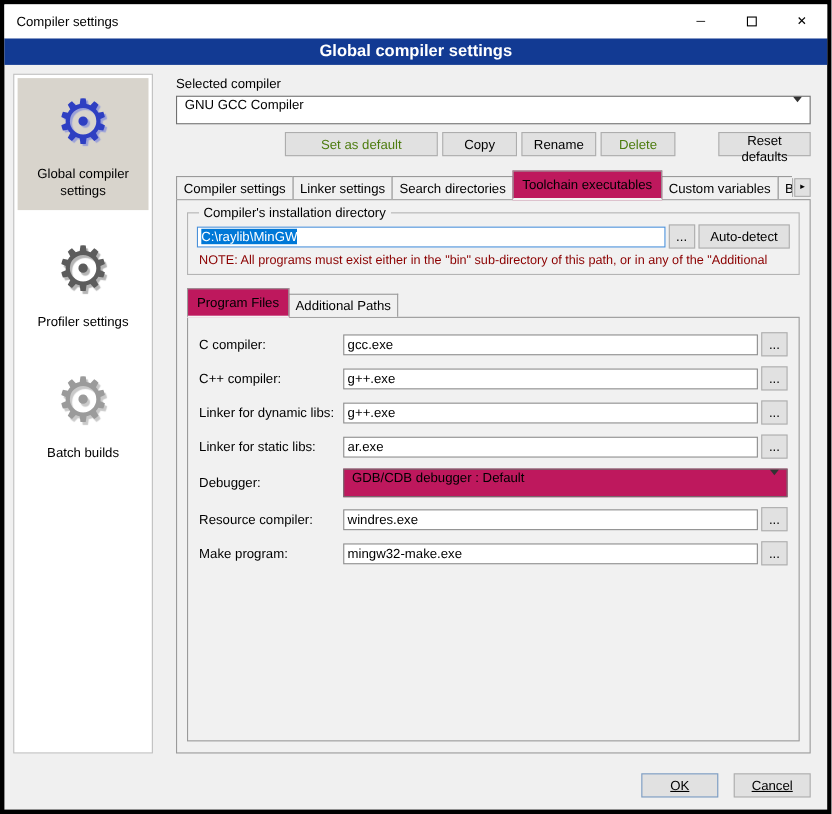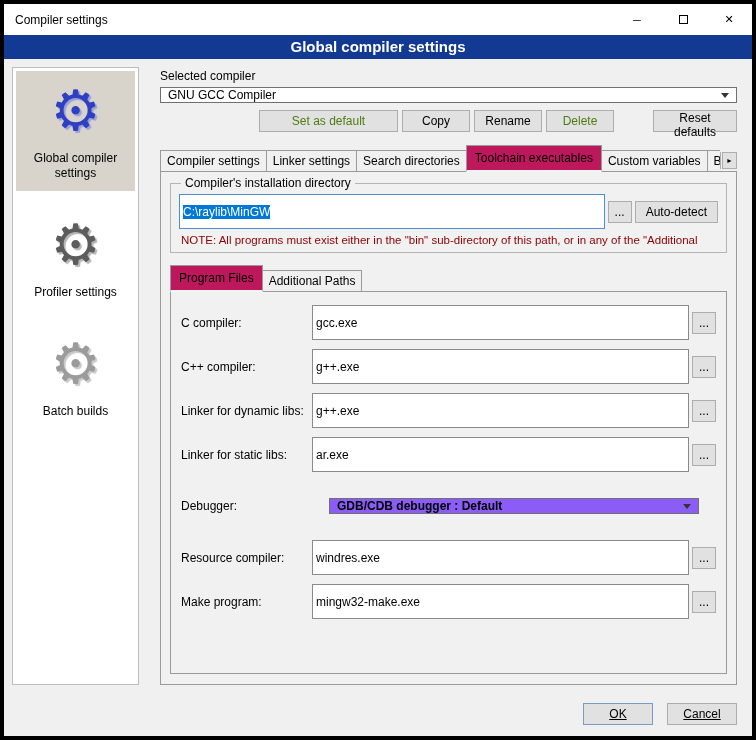--- a/index.html
+++ b/index.html
@@ -23,21 +23,21 @@
   .side-item.selected { background:#d8d4cc; }
   .side-item + .side-item { margin-top:14px; }
   .gear { font-size:56px; line-height:64px; display:block; }
   .gear.blue  { color:#2e3fc2; text-shadow:2px 2px 1px #9aa0d8; }
   .gear.dark  { color:#5c5c5c; text-shadow:2px 2px 1px #b5b5b5; }
   .gear.light { color:#9b9b9b; text-shadow:2px 2px 1px #c9c9c9; }
   .side-label { font-size:12px; margin-top:8px; line-height:1.25; }
   .main { flex:1; display:flex; flex-direction:column; min-width:0; }
   .sc-label { margin:2px 0 4px 9px; }
   
-  .combo { height:16px; border:1px solid #707070; background:#fff; display:flex; align-items:center;
+  .combo { height:26px; border:1px solid #707070; background:#fff; display:flex; 
            padding:0 7px; margin:0 7px 0 9px; cursor:default; }
   .combo .chev { margin-left:auto; }
   .chev { width:0; height:0; border-left:4px solid transparent; border-right:4px solid transparent;
           border-top:5px solid #333; display:inline-block; }
   
   .btn { height:22px; background:#e1e1e1; border:1px solid #adadad; font-family:inherit; font-size:12px; padding:0 10px; }
   button:disabled { color:#4d7c0f; }
   .btn-row { display:flex; gap:4px; margin:7px 7px 0 9px; }
   .btn-set { width:139px; margin-left:99px; }
   .btn-mid { width:68px; }
@@ -51,33 +51,33 @@
   .tab.cut { max-width:40px; overflow:hidden; border-right:none; }
   .tab-scrolls { position:absolute; right:0; bottom:2px; display:flex; gap:1px; }
   .scroll-btn { width:15px; height:17px; font-size:7px; display:flex; align-items:center; justify-content:center;
                 background:#e1e1e1; border:1px solid #adadad; padding:0; }
   .tabpanel { border:1px solid #9a9a9a; margin:0 7px 0 9px; flex:1; display:flex; flex-direction:column;
               min-height:0; background:#f1f1f1; }
   
   fieldset.groupbox { margin:4px 9px 0; border:1px solid #b4b4b4; padding:4px 8px 6px; }
   legend { padding:0 4px; margin-left:2px; }
   .dir-row { display:flex; gap:3px; align-items:center; }
-  .input { height:35px; border:1px solid #8a8a8a; background:#fff; flex:1; display:flex; align-items:center;
+  .input { height:19px; border:1px solid #8a8a8a; background:#fff; flex:1; display:flex; align-items:center;
            padding:0 3px; overflow:hidden; white-space:nowrap; cursor:text; }
   .input.focused { border-color:#4a90d9; }
   .sel-text { background:#0078d7; color:#fff; }
   .browse { width:24px; height:22px; background:#e1e1e1; border:1px solid #adadad; font-size:12px; padding:0; flex:0 0 auto; }
   .note { color:#8b0000; margin:5px 0 0 2px; font-size:11.5px; white-space:nowrap; overflow:hidden; }
   
   .inner-tabs { display:flex; align-items:flex-end; margin:12px 9px 0; position:relative; z-index:1; }
   .inner-panel { border:1px solid #9a9a9a; margin:0 9px 10px; flex:1; padding-top:4px; background:#f1f1f1; }
   .form-row { display:flex; align-items:center; margin:9px 10px 0; }
   .frm-label { width:131px; flex:0 0 auto; }
   .frm-field { flex:1; display:flex; gap:3px; align-items:center; min-width:0; }
-  .combo.small { flex:1; margin:17px; background:#8b5cf6;font-weight:bold; }
+  .combo.small { flex:1; margin:0; background:#be185d; }
   
   .footer { height:41px; flex:0 0 auto; display:flex; justify-content:flex-end; align-items:flex-start;
             gap:14px; padding:8px 15px 0;text-decoration:underline; }
   .footer .btn { width:70px; }
   .footer .btn.default { border-color:#7a9cc4; }
 </style>
 </head>
 <body>
 
 <div class="window">

